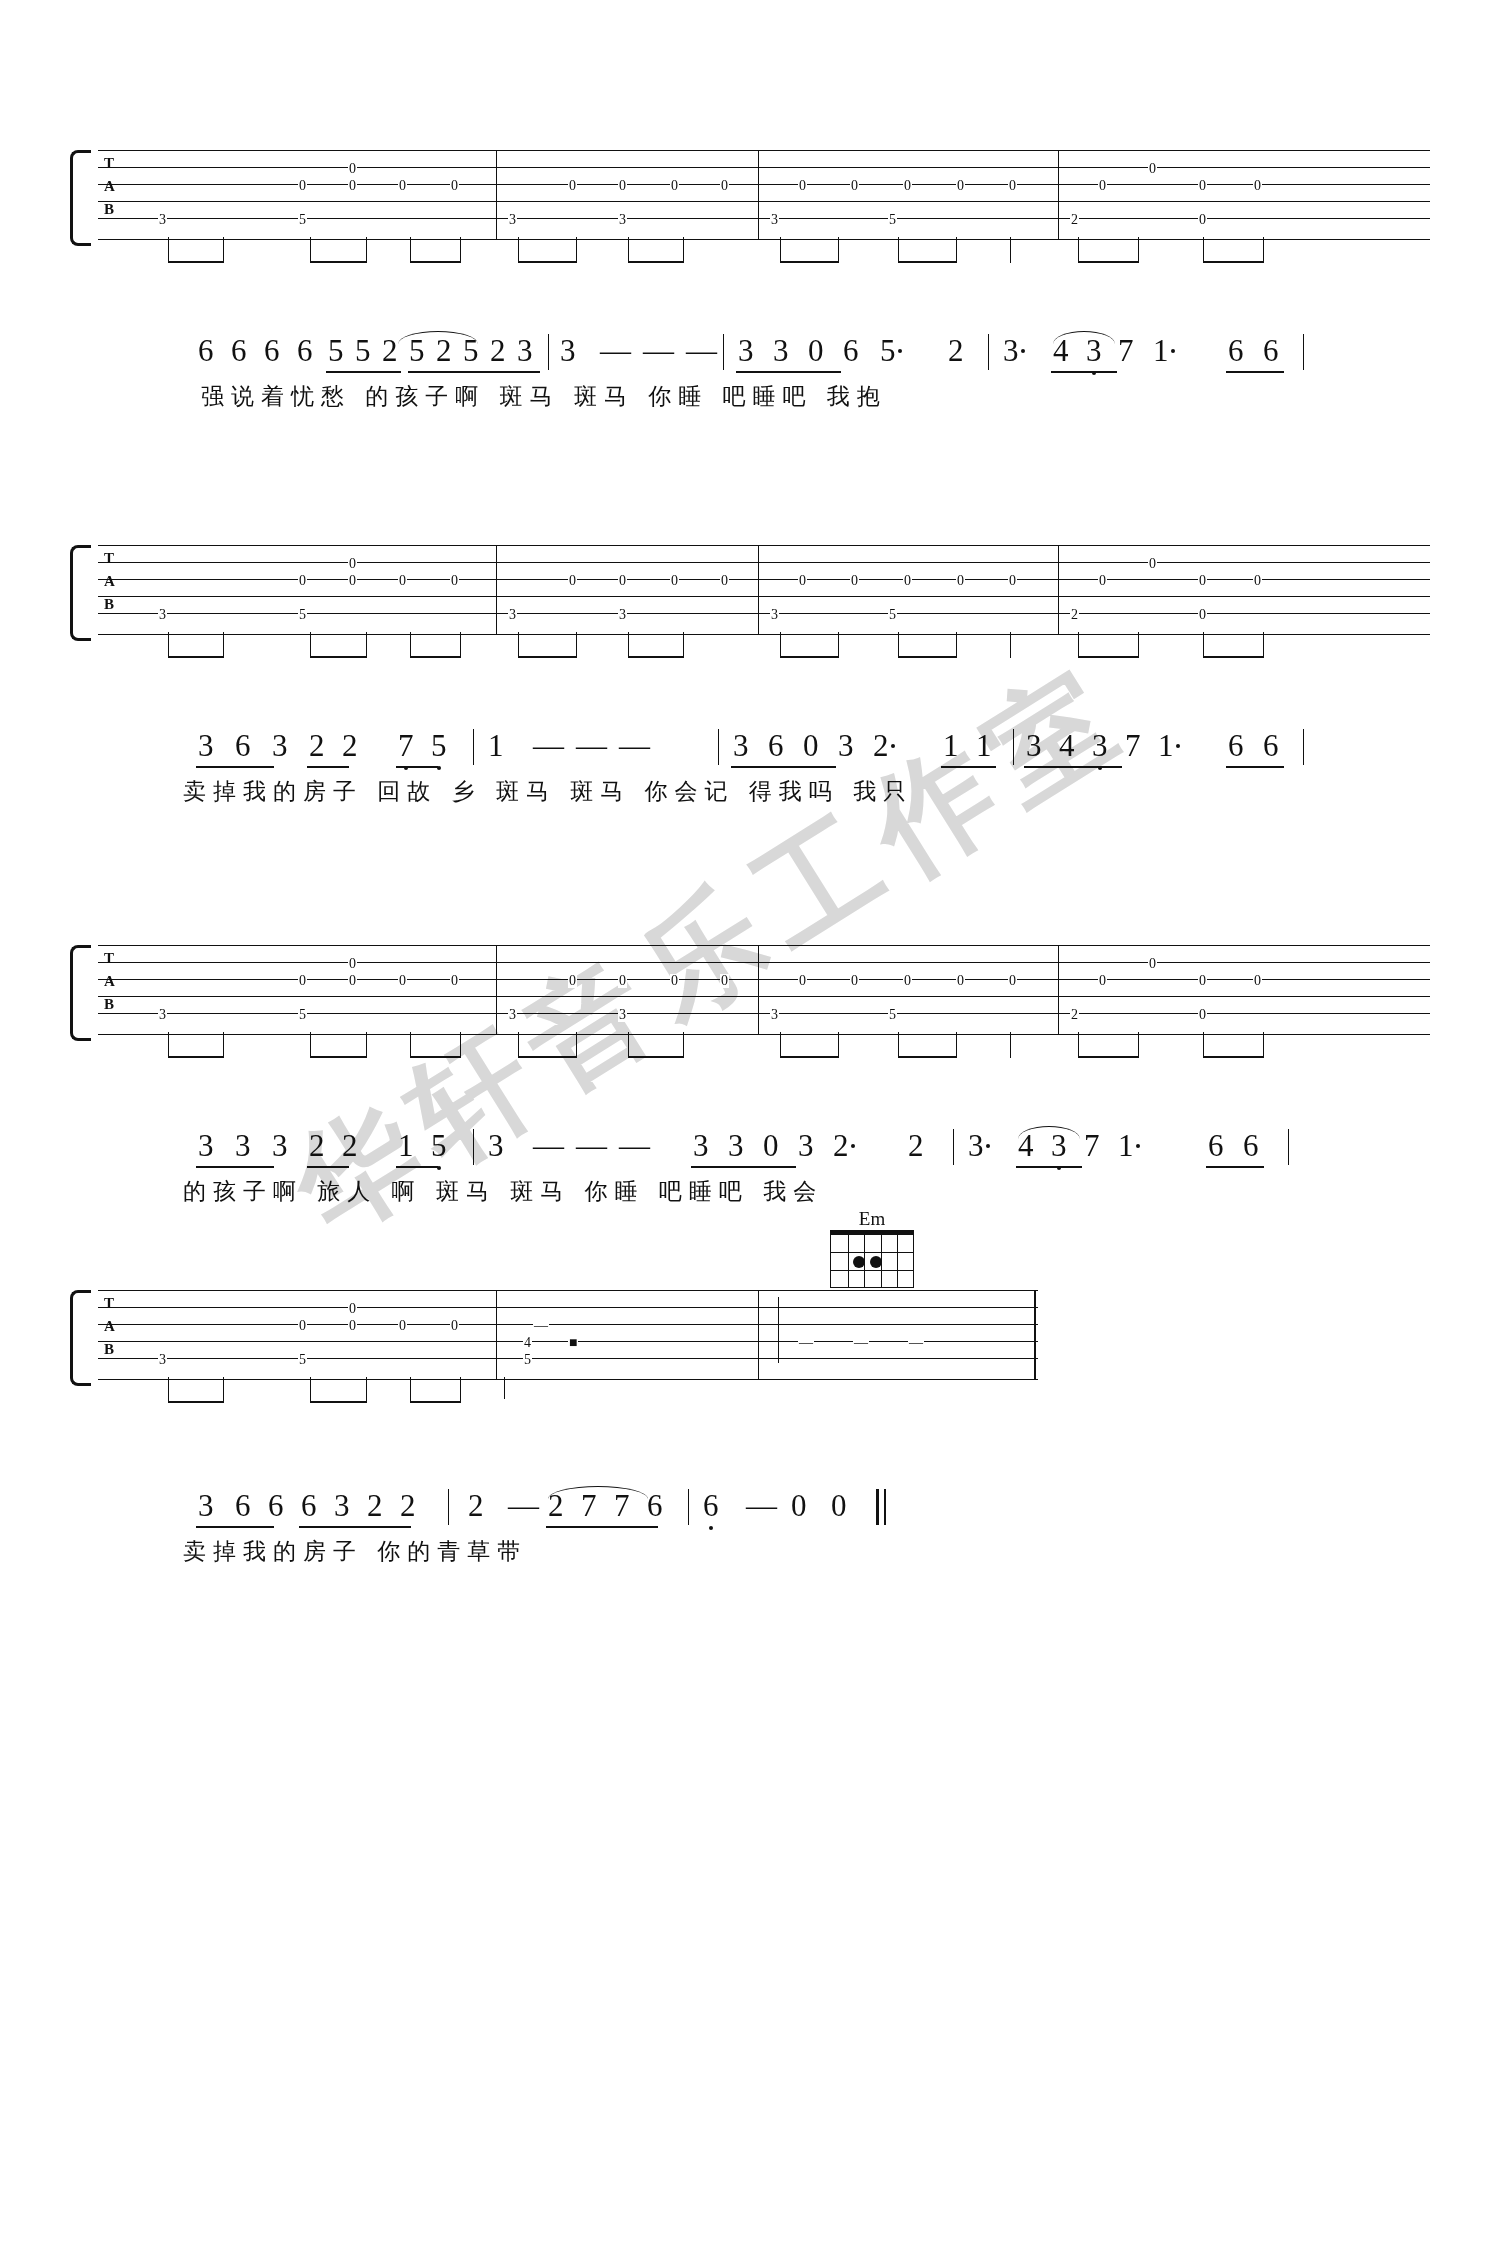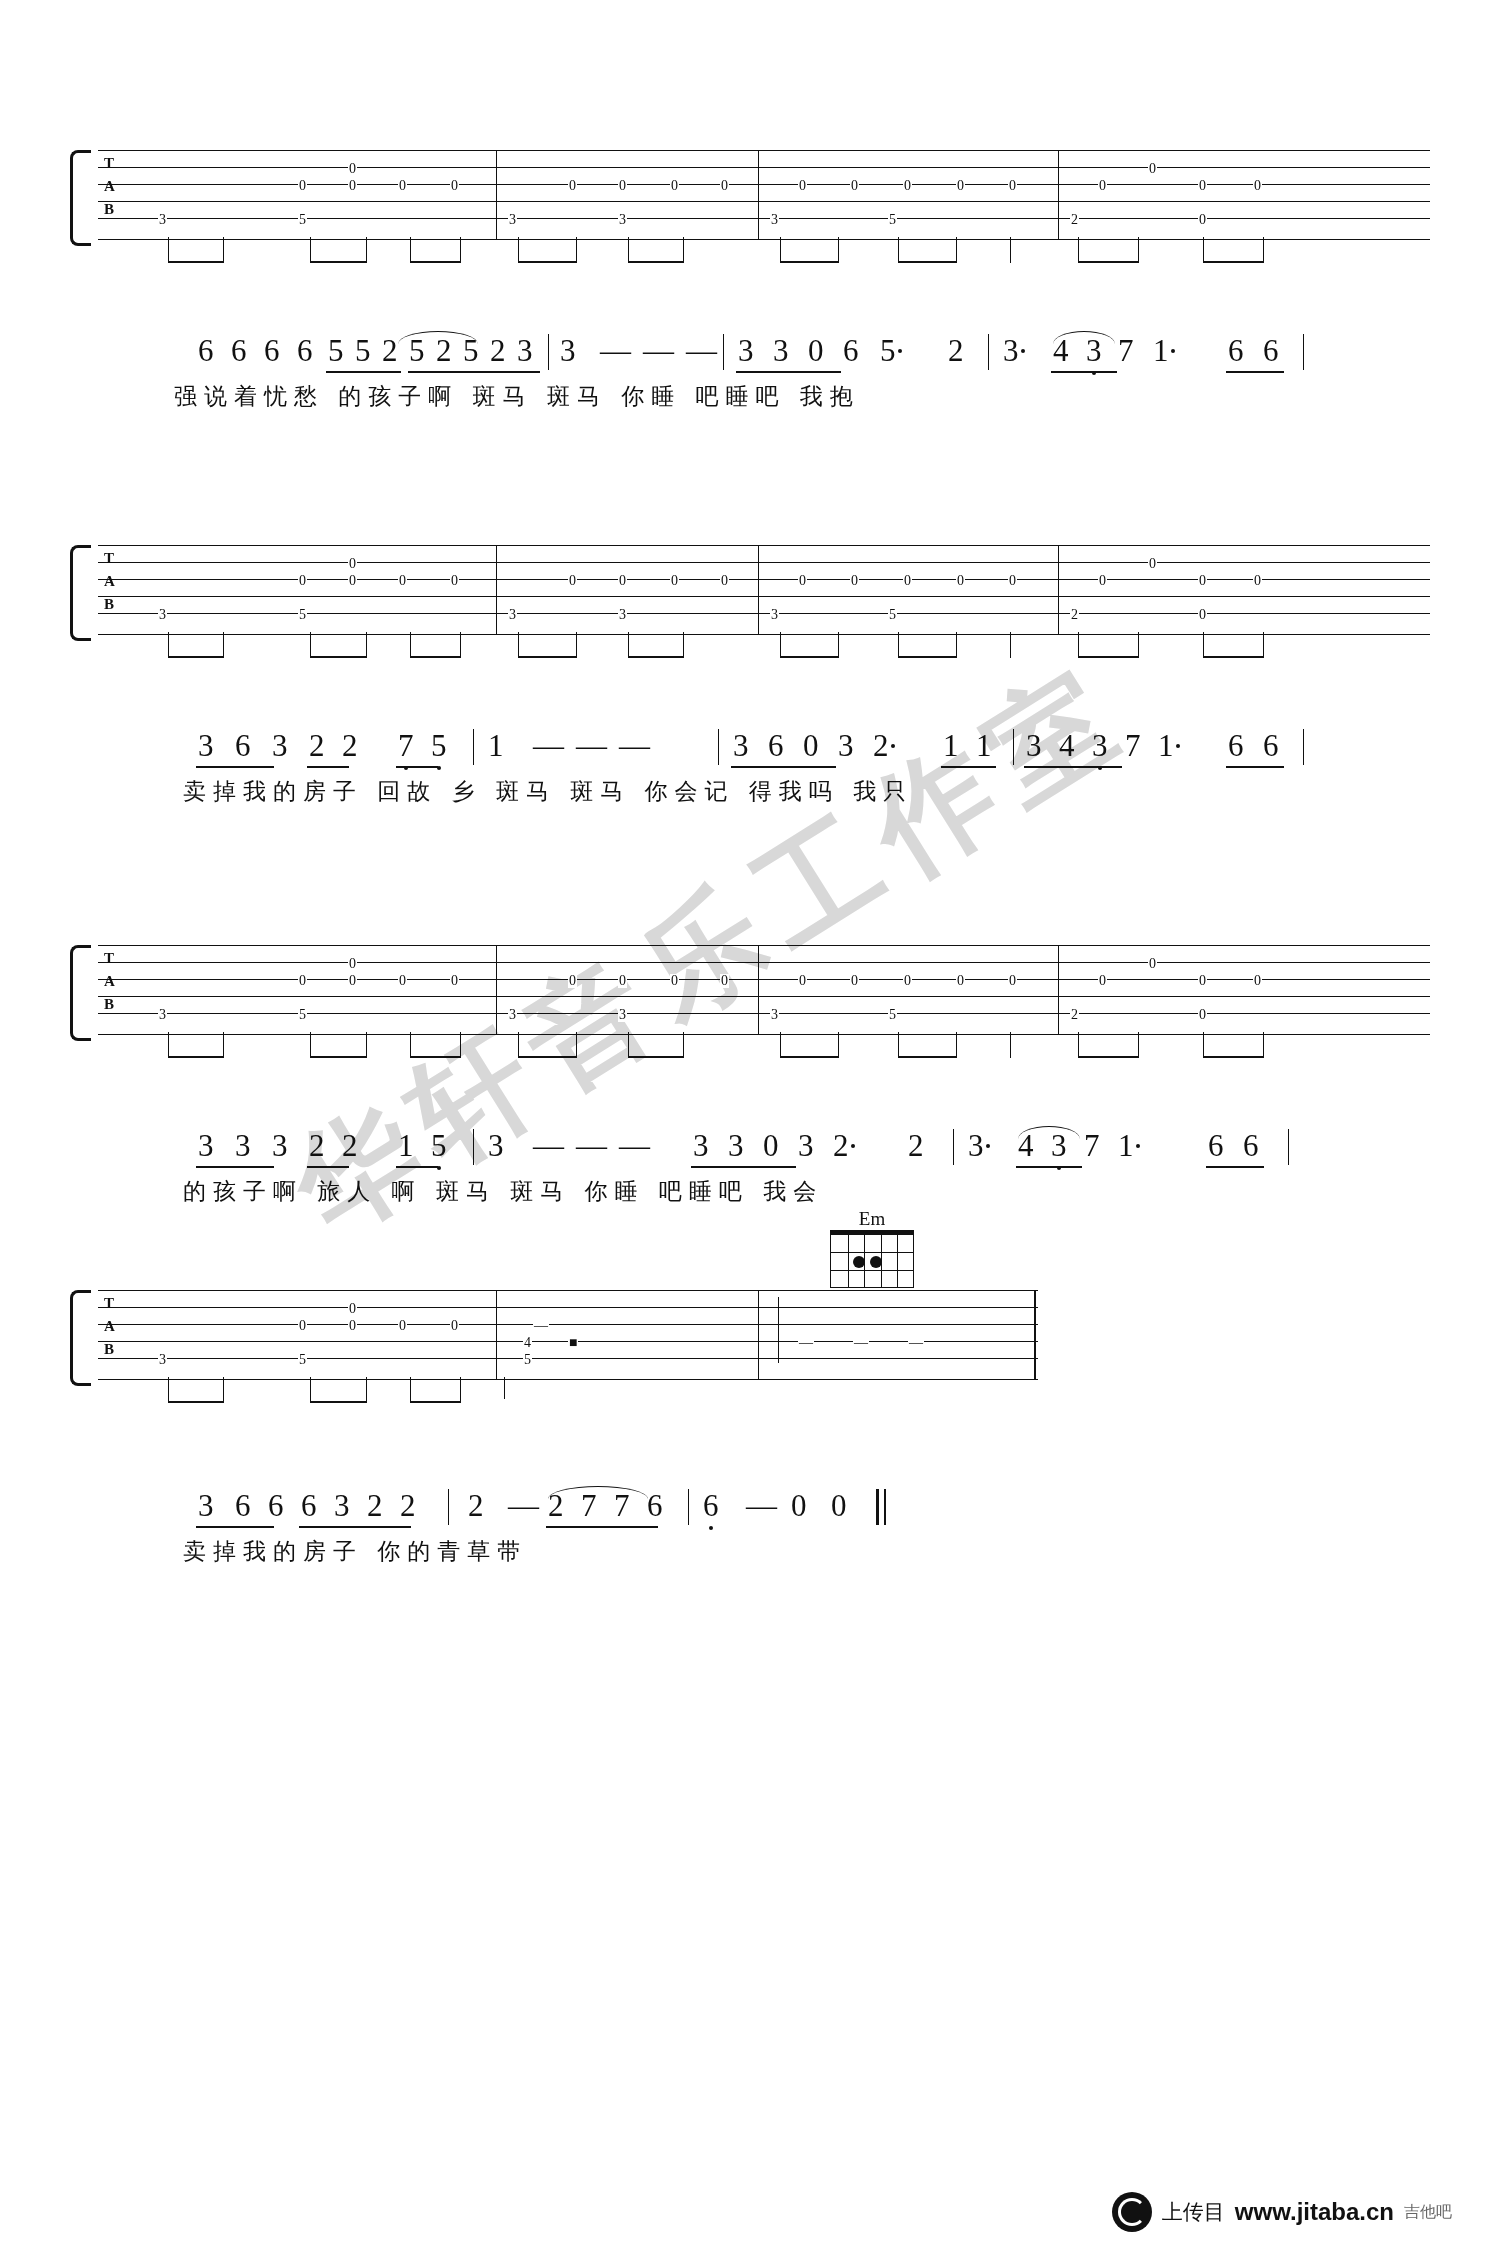--- a/index.html
+++ b/index.html
@@ -407,21 +407,21 @@
       <div class="jp" style="left:1020px;">7</div>
       <div class="jp" style="left:1055px;">1<span class="dotu" style="left:130%; top:14px;"></span></div>
       <div class="jpline" style="left:953px; top:36px; width:66px;"></div>
       <div class="jp" style="left:1130px;">6</div>
       <div class="jp" style="left:1165px;">6</div>
       <div class="jpline" style="left:1128px; top:36px; width:58px;"></div>
       <div class="jpbar" style="left:1205px; top:-1px;"></div>
     </div>
 
     <div class="lyrics" style="top:235px;">
-      <div class="ly" style="left:76px; letter-spacing:7px;">强说着忧愁 的孩子啊   斑马 斑马  你睡 吧睡吧  我抱</div>
+      <div class="ly" style="left:103px; letter-spacing:7px;">强说着忧愁 的孩子啊   斑马 斑马  你睡 吧睡吧  我抱</div>
     </div>
   </div>
 
   <div class="system" style="top:545px;">
     <div class="brace" style="height:90px;"></div>
     <div class="staff">
       <div class="sline" style="top:16px;"></div>
       <div class="sline" style="top:33px;"></div>
       <div class="sline" style="top:50px;"></div>
       <div class="sline" style="top:67px;"></div>
@@ -724,20 +724,14 @@
       <div class="jp" style="left:733px;">0</div>
       <div class="jpbar" style="left:778px; top:-1px; border-left-width:3px;"></div>
       <div class="jpbar" style="left:786px; top:-1px; border-left-width:2px;"></div>
     </div>
 
     <div class="lyrics" style="top:250px;">
       <div class="ly" style="left:85px; letter-spacing:7px;">卖掉我的房子   你的青草带</div>
     </div>
   </div>
 
-  <div class="footer">
-    <div class="foot-logo"></div>
-    <div class="foot-upload">上传目</div>
-    <div class="foot-url">www.jitaba.cn</div>
-    <div class="foot-site">吉他吧</div>
-  </div>
 
 </div>
 
 </body></html>

